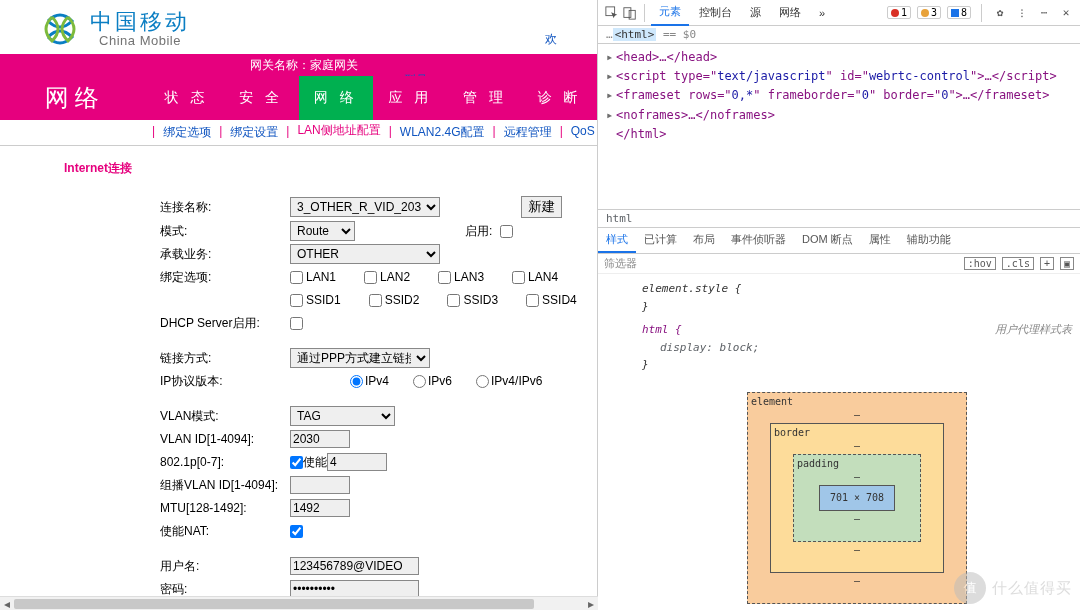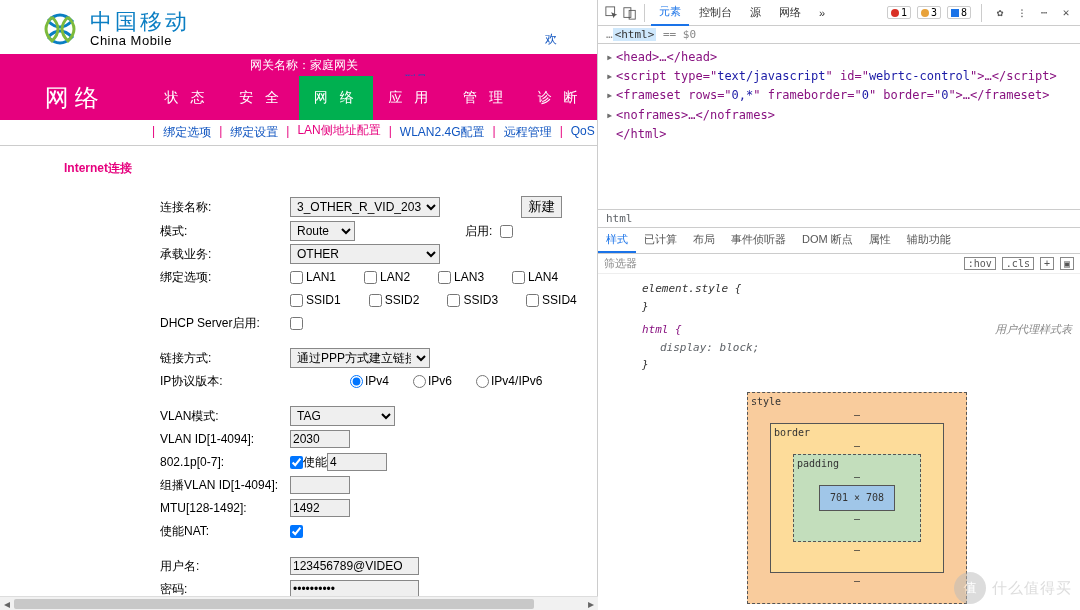--- a/index.html
+++ b/index.html
@@ -6,21 +6,21 @@
   body { font-family: "Microsoft YaHei", Arial, sans-serif; font-size: 12px; color: #000; background: #fff; width: 1080px; height: 610px; overflow: hidden; position: relative; }
   .wrap { display: flex; width: 100%; height: 100%; }
   
   
   .left { width: 598px; height: 100%; border-right: 1px solid #ccc; display: flex; flex-direction: column; overflow: hidden; }
   .logo-row { display: flex; align-items: center; padding: 4px 40px 0 40px; height: 54px; }
   .logo-shape { width: 40px; height: 40px; position: relative; }
   .logo-shape svg { width: 40px; height: 40px; }
   .logo-text { margin-left: 10px; line-height: 1.1; }
   .logo-cn { color: #0a7ec3; font-size: 22px; font-weight: 500; letter-spacing: 3px; }
-  .logo-en { color: #000000; font-size: 13px; letter-spacing: .5px; }
+  .logo-en { color: #737373; font-size: 13px; letter-spacing: .5px; text-align: center; }
   .welcome { margin-left: auto; color: #1055c0; font-size: 12px; align-self: flex-end; padding-bottom: 6px; }
 
   .info-bar { background: #e6007e; color: #fff; height: 22px; display: flex; align-items: center; padding-left: 250px; font-size: 12px; }
   .info-bar .seg { margin-right: 46px; }
   .info-bar .model { color: #1055c0; margin-top: 30px; }
 
   .main-tabs { background: #e6007e; display: flex; height: 44px; align-items: stretch; }
   .big-title { width: 150px; color: #fff; font-size: 24px; display: flex; align-items: center; justify-content: center; letter-spacing: 6px; }
   .tab { width: 75px; color: #fff; display: flex; align-items: center; justify-content: center; font-size: 14px; letter-spacing: 4px; cursor: pointer; }
   .tab.active { background: #00b050; }
@@ -379,21 +379,21 @@
     </div>
 
     <div class="css-body">
       <div><span class="it">element.style {</span></div>
       <div><span class="it">}</span></div>
       <div style="margin-top:6px"><span class="ua">用户代理样式表</span><span class="sel2 it">html {</span></div>
       <div class="pr it">display: block;</div>
       <div><span class="it">}</span></div>
 
       <div class="boxmodel">
-        <div class="bm m-margin"><span class="lab">style</span><span>–</span>
+        <div class="bm m-margin"><span class="lab">element</span><span>–</span>
           <div class="bm m-border"><span class="lab">border</span><span>–</span>
             <div class="bm m-padding"><span class="lab">padding</span><span>–</span>
               <div class="m-content">701 × 708</div>
               <div>–</div>
             </div>
             <div>–</div>
           </div>
           <div>–</div>
         </div>
       </div>

